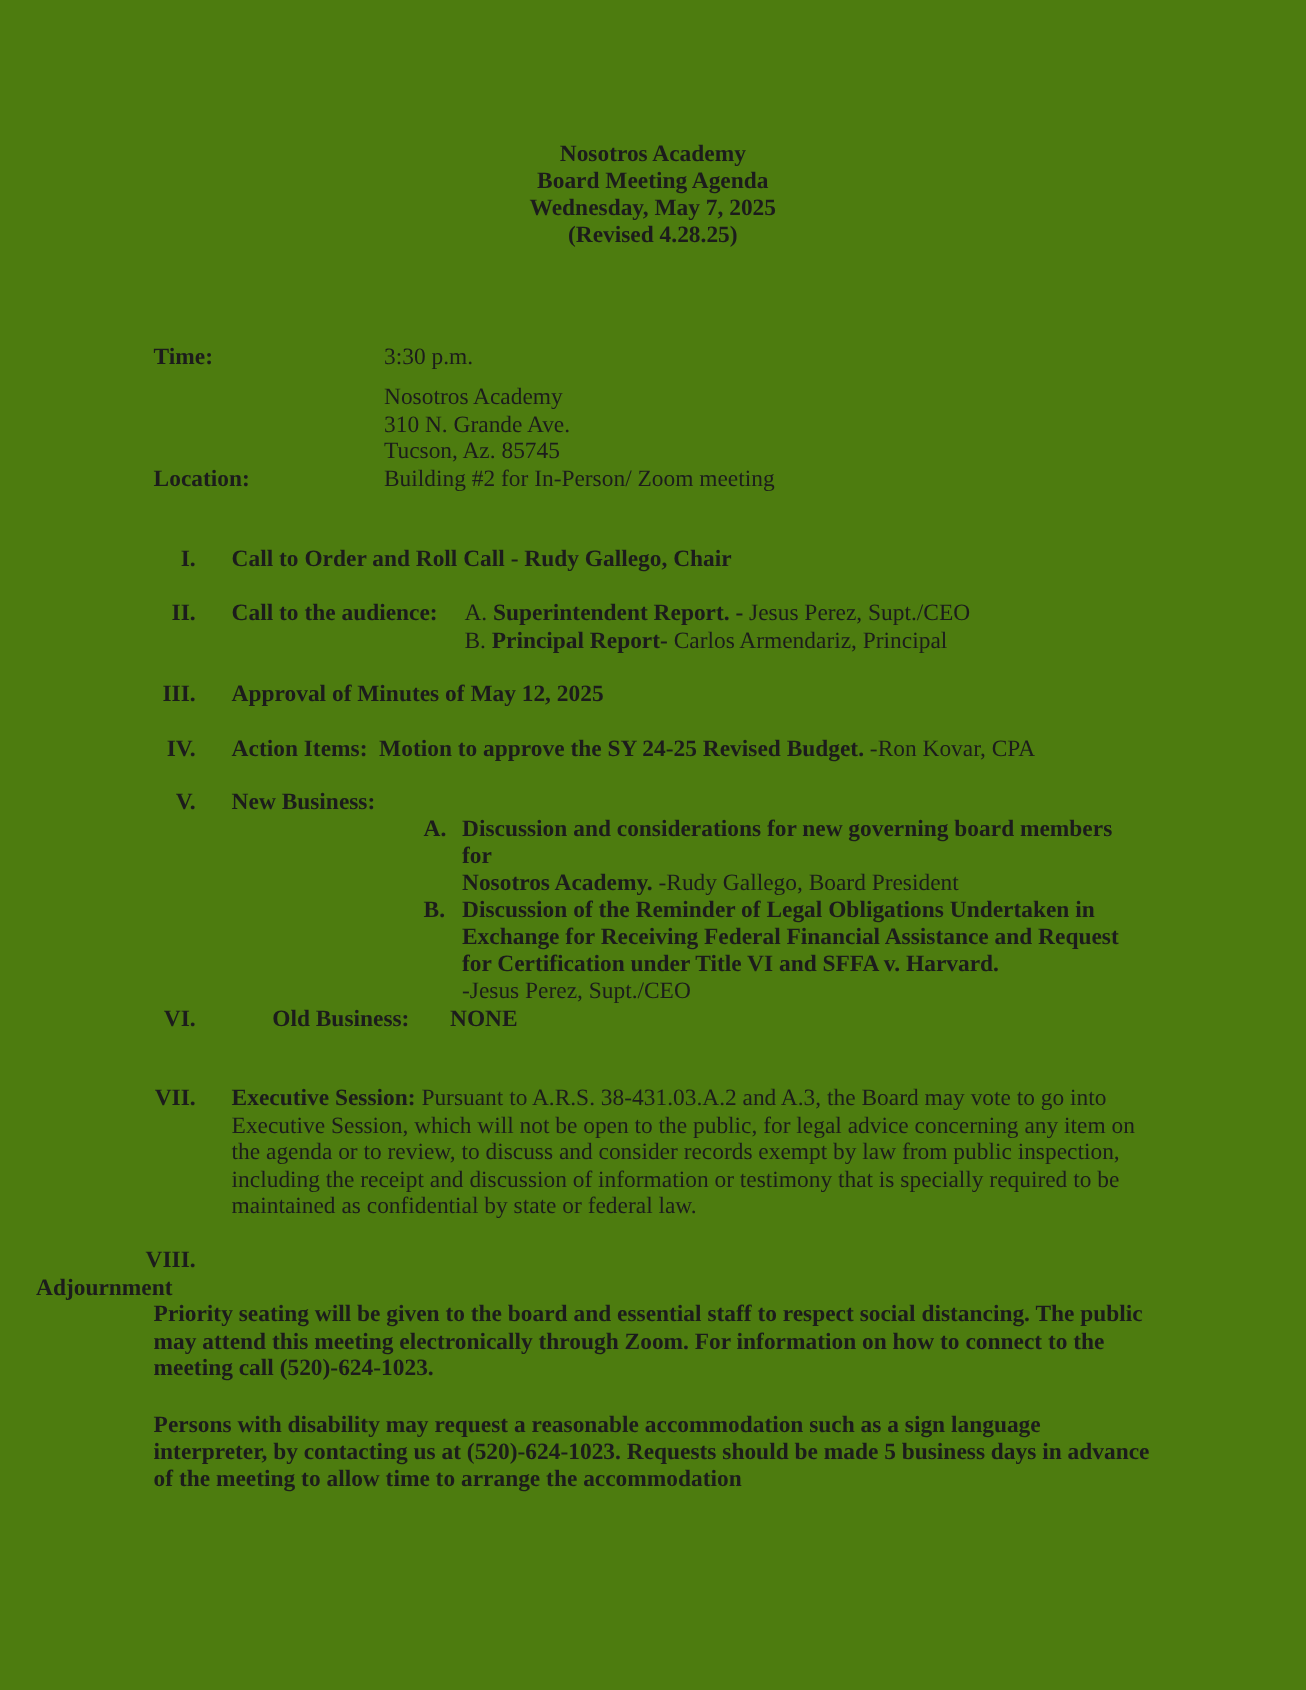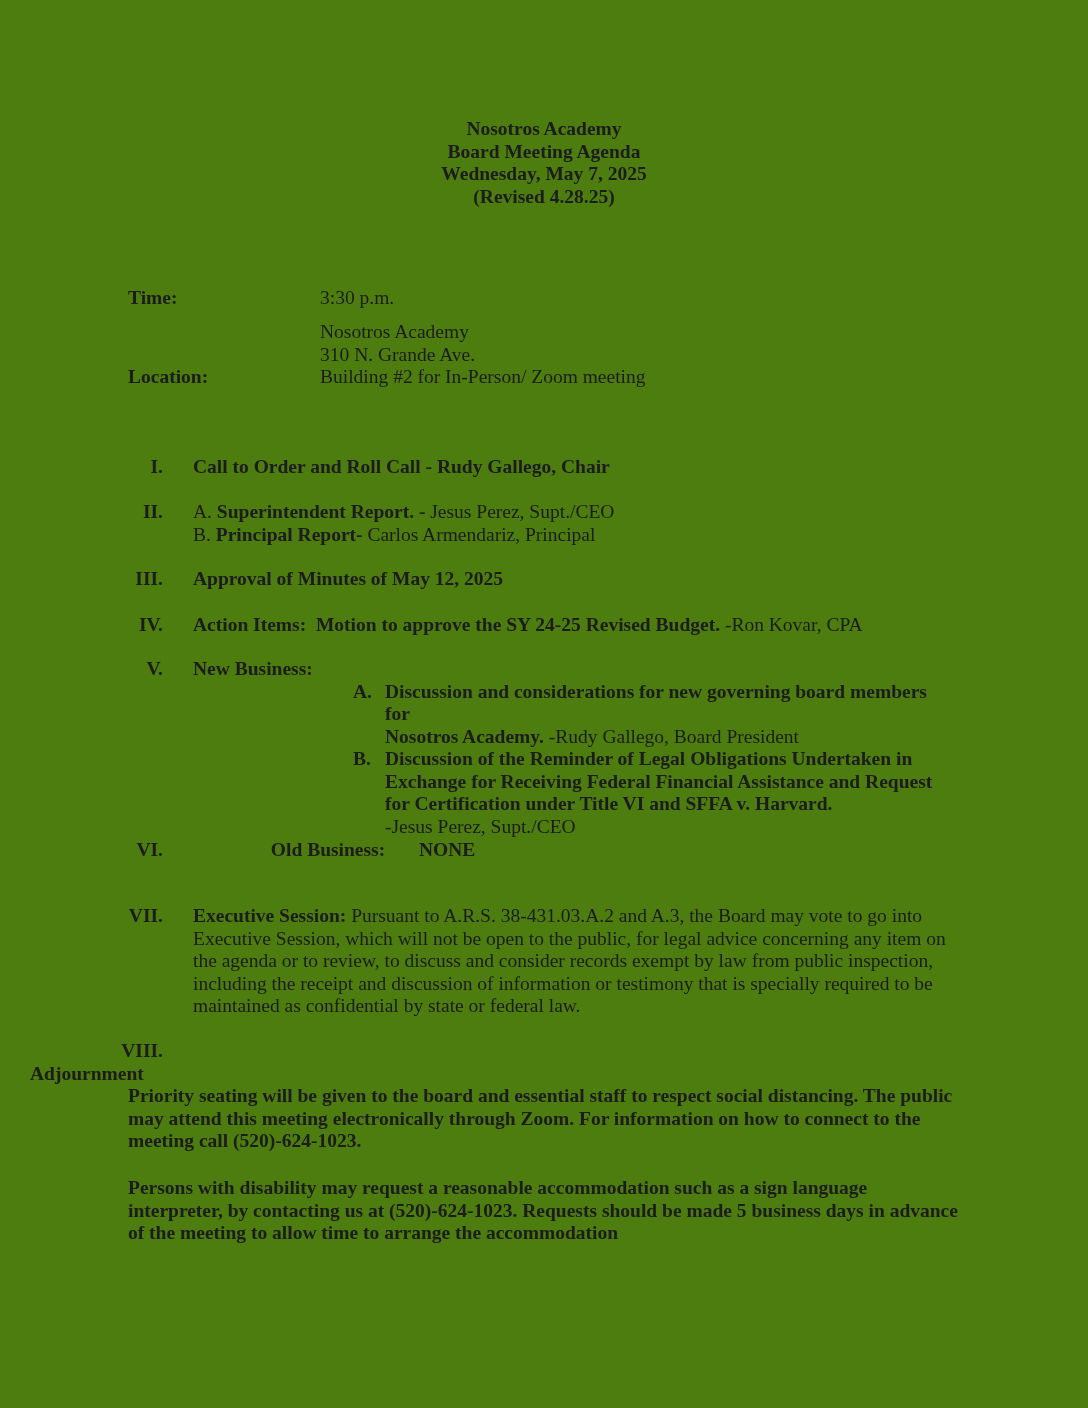--- a/index.html
+++ b/index.html
@@ -56,21 +56,21 @@
     font-weight: 700;
   }
 
   .t-i    { top: 277px; margin-top: 10px; }
   .t-loc  { top: 321px; align-items: flex-end; }
   .t-1    { top: 456px; }
   .t-2    { top: 501px; }
   .t-3    { top: 568px; }
   .t-4    { top: 614px; justify-content: space-between; }
   .t-5    { top: 658px; }
-  .t-6    { top: 839px; gap: 44px; }
+  .t-6    { top: 839px; }
   .t-7    { top: 905px; }
   .t-8    { top: 1040px; flex-direction: column; }
   .t-p1   { top: 1085px; }
   .t-p2   { top: 1177px; }
 </style>
 </head>
 <body>
 
 <div class="page">
 
@@ -84,32 +84,34 @@
   <div class="meta-row t-i">
     <span class="meta-label" data-bind="meta.time_label">Time:</span>
     <span class="meta-value" data-bind="meta.time_value">3:30 p.m.</span>
   </div>
 
   <div class="meta-row t-loc">
     <span class="meta-label" data-bind="meta.location_label">Location:</span>
     <span class="meta-value">
       <div data-bind="meta.location_lines.0">Nosotros Academy</div>
       <div data-bind="meta.location_lines.1">310 N. Grande Ave.</div>
+      <div data-bind="meta.location_lines.2">Tucson, Az. 85745</div>
       <div data-bind="meta.location_lines.3">Building #2 for In-Person/ Zoom meeting</div>
     </span>
   </div>
 
   <div class="agenda-item t-1">
     <span class="numeral" data-bind="agenda.items.0.numeral">I.</span>
     <span class="item-body b" data-bind="agenda.items.0.title">Call to Order and Roll Call - Rudy Gallego, Chair</span>
   </div>
 
   <div class="agenda-item t-2">
     <span class="numeral" data-bind="agenda.items.1.numeral">II.</span>
     <span class="item-body ii-body">
+      <span class="ii-label" data-bind="agenda.items.1.label">Call to the audience:</span>
       <span class="ii-subs">
         <div>
           <span data-bind="agenda.items.1.sub_a_prefix">A. </span><span class="b" data-bind="agenda.items.1.sub_a_bold">Superintendent Report. -</span><span data-bind="agenda.items.1.sub_a_text"> Jesus Perez, Supt./CEO</span>
         </div>
         <div>
           <span data-bind="agenda.items.1.sub_b_prefix">B. </span><span class="b" data-bind="agenda.items.1.sub_b_bold">Principal Report-</span><span data-bind="agenda.items.1.sub_b_text"> Carlos Armendariz, Principal</span>
         </div>
       </span>
     </span>
   </div>

